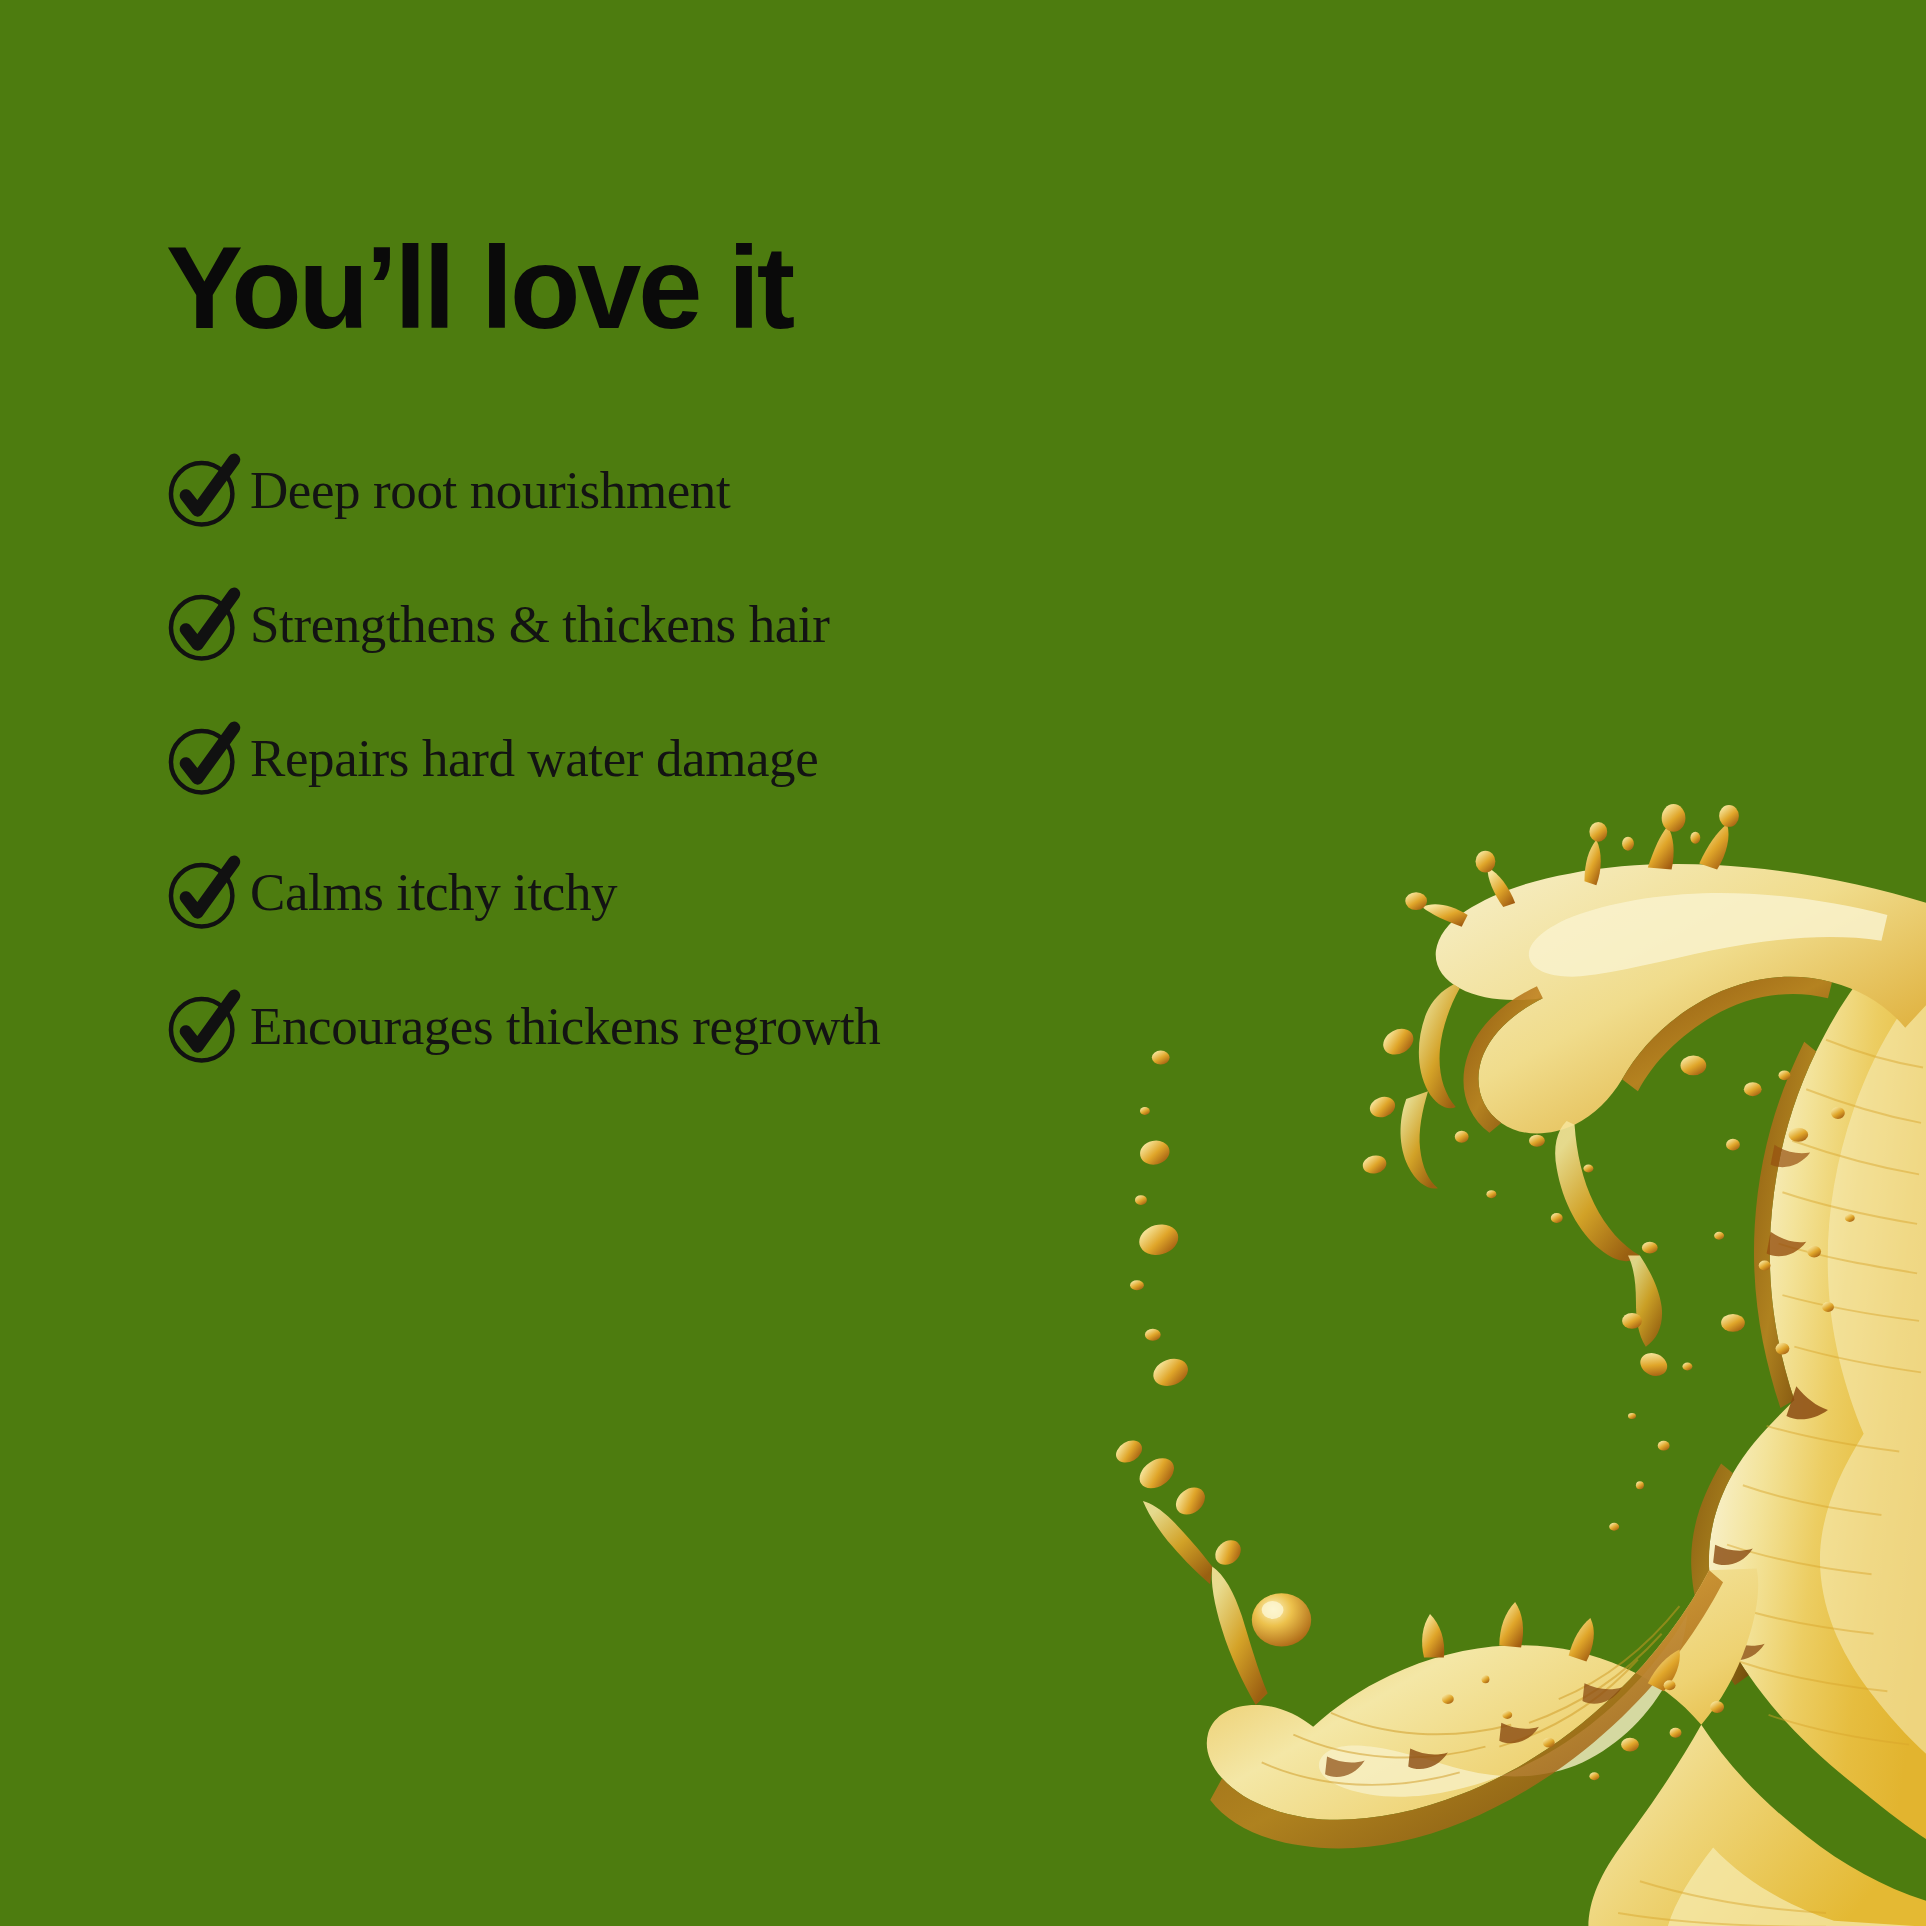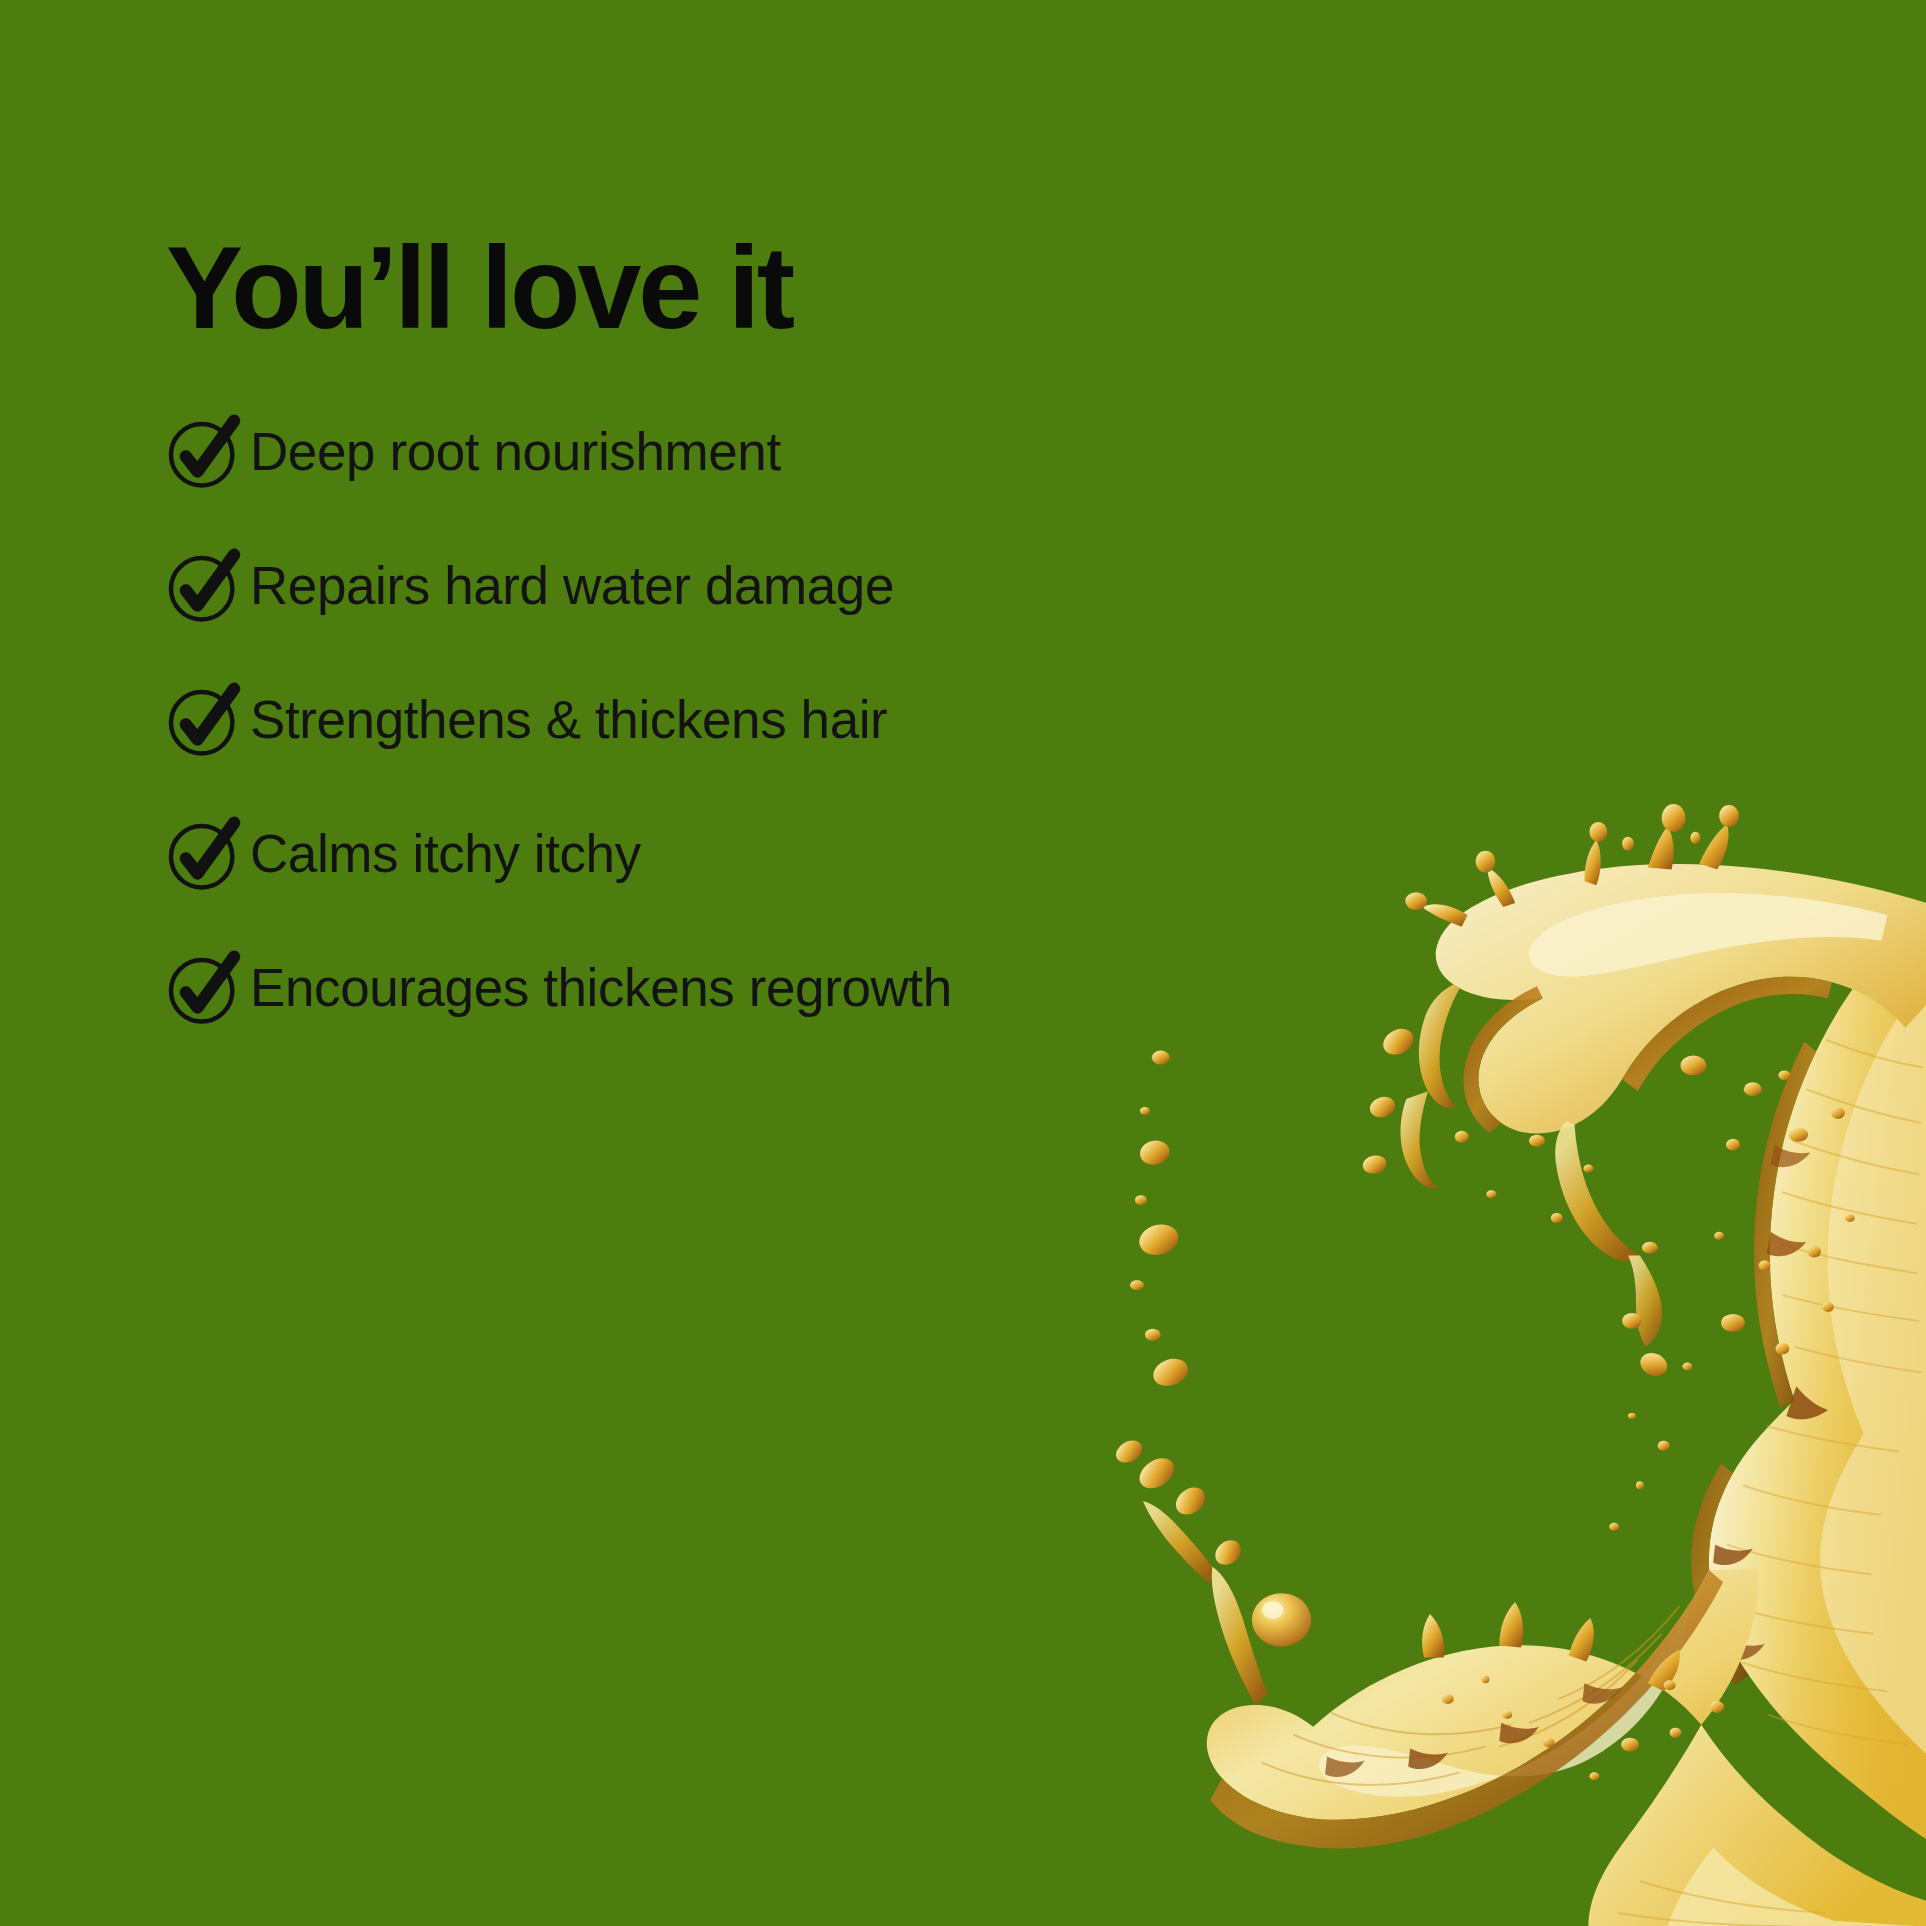--- a/index.html
+++ b/index.html
@@ -31,22 +31,23 @@
     line-height: 1.05;
     white-space: nowrap;
     transform: scaleX(0.985);
     transform-origin: left top;
   }
 
   
   #benefits {
     position: absolute;
     left: 161px;
-    top: 404px;
+    top: 443px;
     width: 1139px;
+    font-family: Liberation Serif, serif;
   }
   .benefit-row {
     display: flex;
     align-items: center;
     height: 95px;
     margin-bottom: 39px;
   }
   .benefit-row:last-child { margin-bottom: 0; }
 
   .check-icon {
@@ -91,29 +92,29 @@
         <path d="M30 56 L44 74 L88 13" fill="none" stroke="#111111" stroke-width="15" stroke-linecap="round" stroke-linejoin="round"></path>
       </svg>
       <span class="benefit-label">Deep root nourishment</span>
     </li>
 
     <li class="benefit-row">
       <svg class="check-icon" viewBox="0 0 100 100" aria-hidden="true">
         <circle cx="49" cy="54" r="37" fill="none" stroke="#111111" stroke-width="5.4"></circle>
         <path d="M30 56 L44 74 L88 13" fill="none" stroke="#111111" stroke-width="15" stroke-linecap="round" stroke-linejoin="round"></path>
       </svg>
-      <span class="benefit-label">Repairs hard water damage</span>
+      <span class="benefit-label">Strengthens &amp; thickens hair</span>
     </li>
 
     <li class="benefit-row">
       <svg class="check-icon" viewBox="0 0 100 100" aria-hidden="true">
         <circle cx="49" cy="54" r="37" fill="none" stroke="#111111" stroke-width="5.4"></circle>
         <path d="M30 56 L44 74 L88 13" fill="none" stroke="#111111" stroke-width="15" stroke-linecap="round" stroke-linejoin="round"></path>
       </svg>
-      <span class="benefit-label">Strengthens &amp; thickens hair</span>
+      <span class="benefit-label">Repairs hard water damage</span>
     </li>
 
     <li class="benefit-row">
       <svg class="check-icon" viewBox="0 0 100 100" aria-hidden="true">
         <circle cx="49" cy="54" r="37" fill="none" stroke="#111111" stroke-width="5.4"></circle>
         <path d="M30 56 L44 74 L88 13" fill="none" stroke="#111111" stroke-width="15" stroke-linecap="round" stroke-linejoin="round"></path>
       </svg>
       <span class="benefit-label">Calms itchy itchy</span>
     </li>
 

